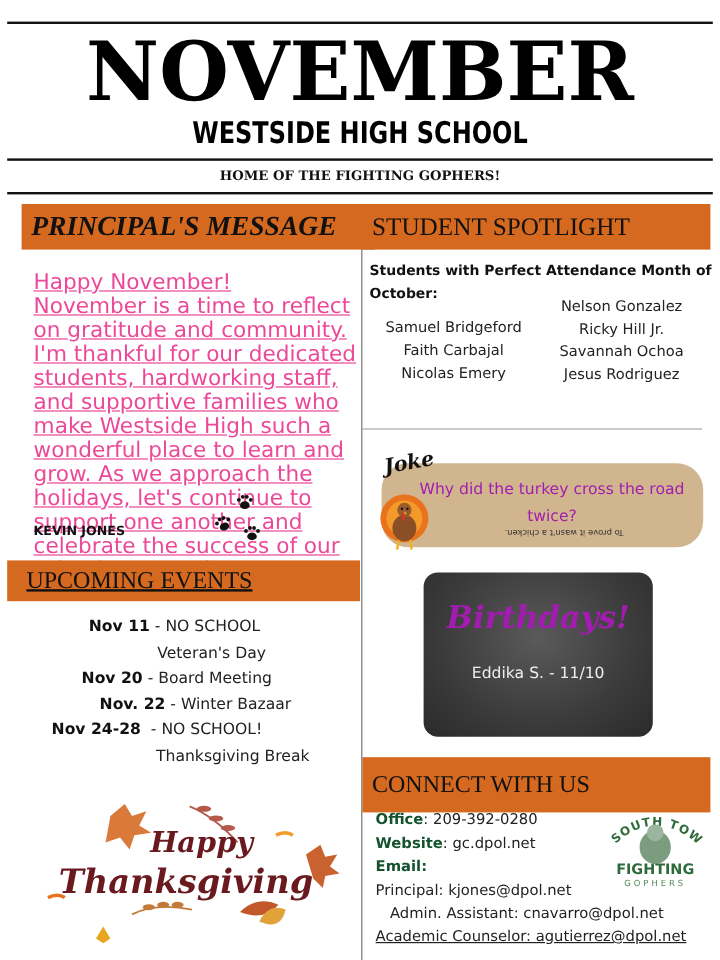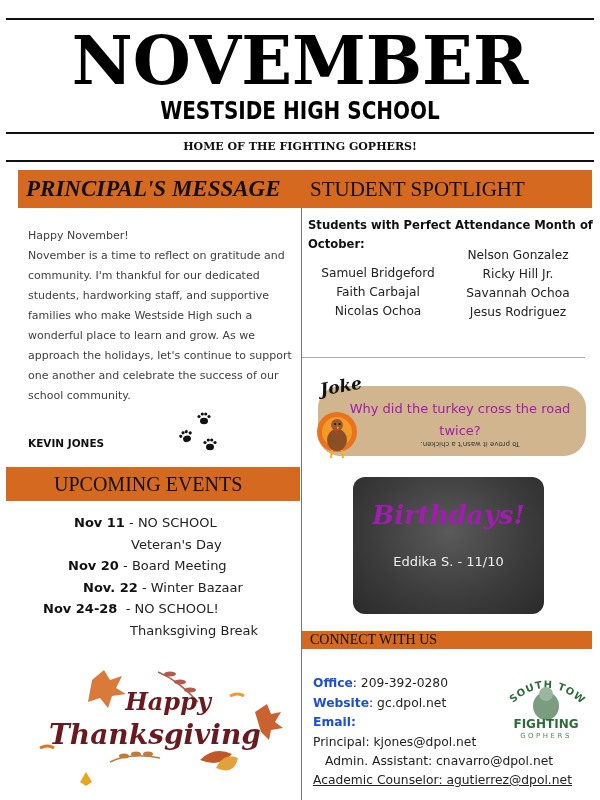--- a/index.html
+++ b/index.html
@@ -25,30 +25,30 @@
   }
 
   .band {
     position: absolute; background: #d4691f; color: #111;
     font-family: "Liberation Serif", serif; display: flex; align-items: center;
   }
   .band-principal { left: 6px; top: 170px; width: 294px; height: 38px; padding-left: 8px;
     font-weight: bold; font-style: italic; font-size: 23px; margin-left: 12px; }
   .band-spotlight { left: 302px; top: 170px; width: 290px; height: 38px; padding-left: 8px;
     font-size: 21px; }
-  .band-events { left: 6px; top: 467px; width: 294px; height: 34px; padding-left: 48px;
+  .band-events { left: 6px; top: 467px; width: 294px; height: 34px; padding-left: 16px;
+    font-size: 20px; text-decoration: underline; }
+  .band-connect { left: 302px; top: 631px; width: 290px; height: 46px; padding-left: 8px;
     font-size: 20px; }
-  .band-connect { left: 302px; top: 631px; width: 290px; height: 18px; padding-left: 8px;
-    font-size: 14px; }
 
   .vline { position: absolute; left: 301px; top: 170px; width: 1px; height: 630px; background: #777; }
 
   .principal-body {
     position: absolute; left: 28px; top: 226px; width: 270px;
-    font-size: 11px; line-height: 20px; color: #404040;
+    font-size: 18px; line-height: 20px; color: #ec4899; text-decoration: underline;
   }
   .principal-sign {
     position: absolute; left: 28px; top: 437px; font-weight: bold; font-size: 10.5px; color: #111;
   }
   .paw { position: absolute; width: 16px; height: 16px; }
 
   .spot-heading {
     position: absolute; left: 308px; top: 216px; width: 285px;
     font-weight: bold; font-size: 11.6px; line-height: 19px; color: #111;
   }
@@ -75,21 +75,21 @@
   .bday-board {
     position: absolute; left: 353px; top: 477px; width: 191px; height: 137px; border-radius: 12px;
     background: radial-gradient(ellipse at 50% 40%, #5a5a5a 0%, #3b3b3b 60%, #2a2a2a 100%);
   }
   .bday-title { position: absolute; left: 353px; top: 500px; width: 191px; text-align: center;
     font-family: "DejaVu Serif", serif; font-style: italic; font-weight: bold; font-size: 26px; color: #a21caf; }
   .bday-entry { position: absolute; left: 353px; top: 554px; width: 191px; text-align: center;
     font-size: 13px; color: #eee; }
 
   .connect-line { position: absolute; left: 313px; font-size: 12.3px; line-height: 19px; color: #222; white-space: nowrap; }
-  .connect-line b { color: #1d4ed8; }
+  .connect-line b { color: #14532d; }
 
   .logo { position: absolute; left: 500px; top: 676px; width: 92px; height: 66px; }
 
   .thanks { position: absolute; left: 20px; top: 652px; width: 270px; height: 140px; }
 </style>
 </head>
 <body>
 
 <div class="rule" style="top:18px;height:2px;"></div>
 <div class="masthead-title">NOVEMBER</div>
@@ -131,21 +131,21 @@
     <circle cx="13" cy="6.5" r="1.6" fill="#111"></circle>
 </svg>
 
 <div class="band band-spotlight">
   <span>STUDENT SPOTLIGHT</span>
 </div>
 <div class="spot-heading">Students with Perfect Attendance Month of October:</div>
 <div class="name-col name-col-left">
   <div>Samuel Bridgeford</div>
   <div>Faith Carbajal</div>
-  <div>Nicolas Ochoa</div>
+  <div>Nicolas Emery</div>
 </div>
 <div class="name-col name-col-right">
   <div>Nelson Gonzalez</div>
   <div>Ricky Hill Jr.</div>
   <div>Savannah Ochoa</div>
   <div>Jesus Rodriguez</div>
 </div>
 <div class="spot-rule"></div>
 
 <div class="joke-box"></div>

